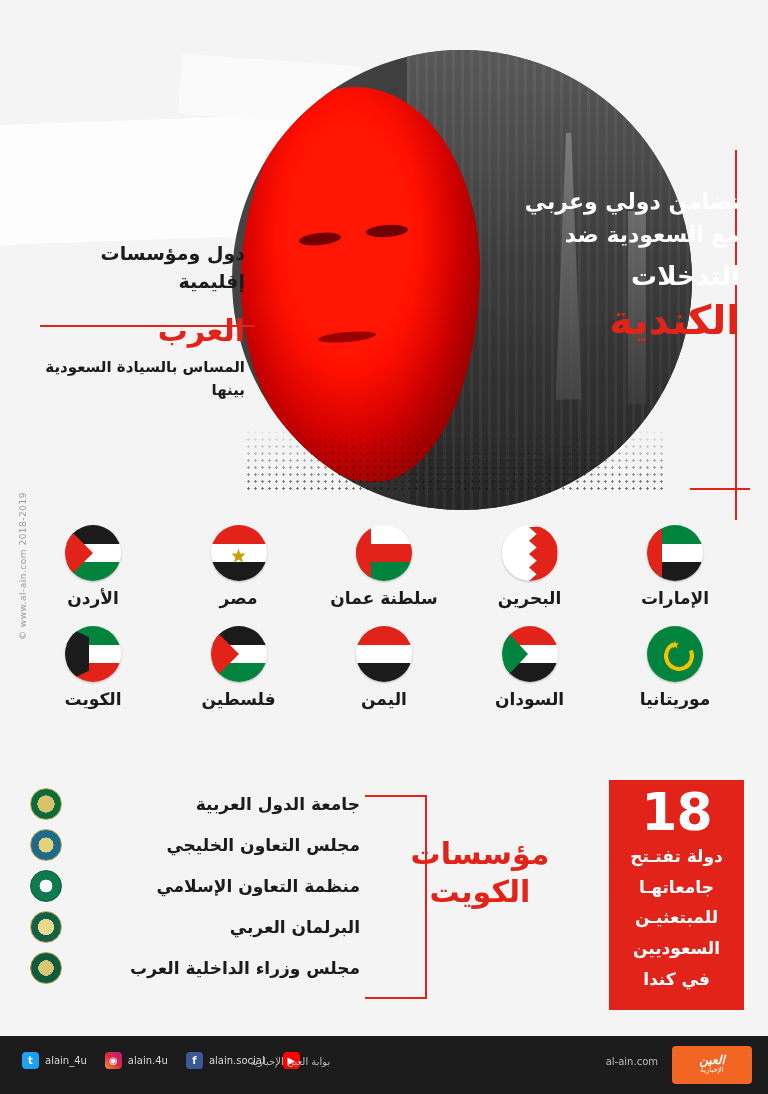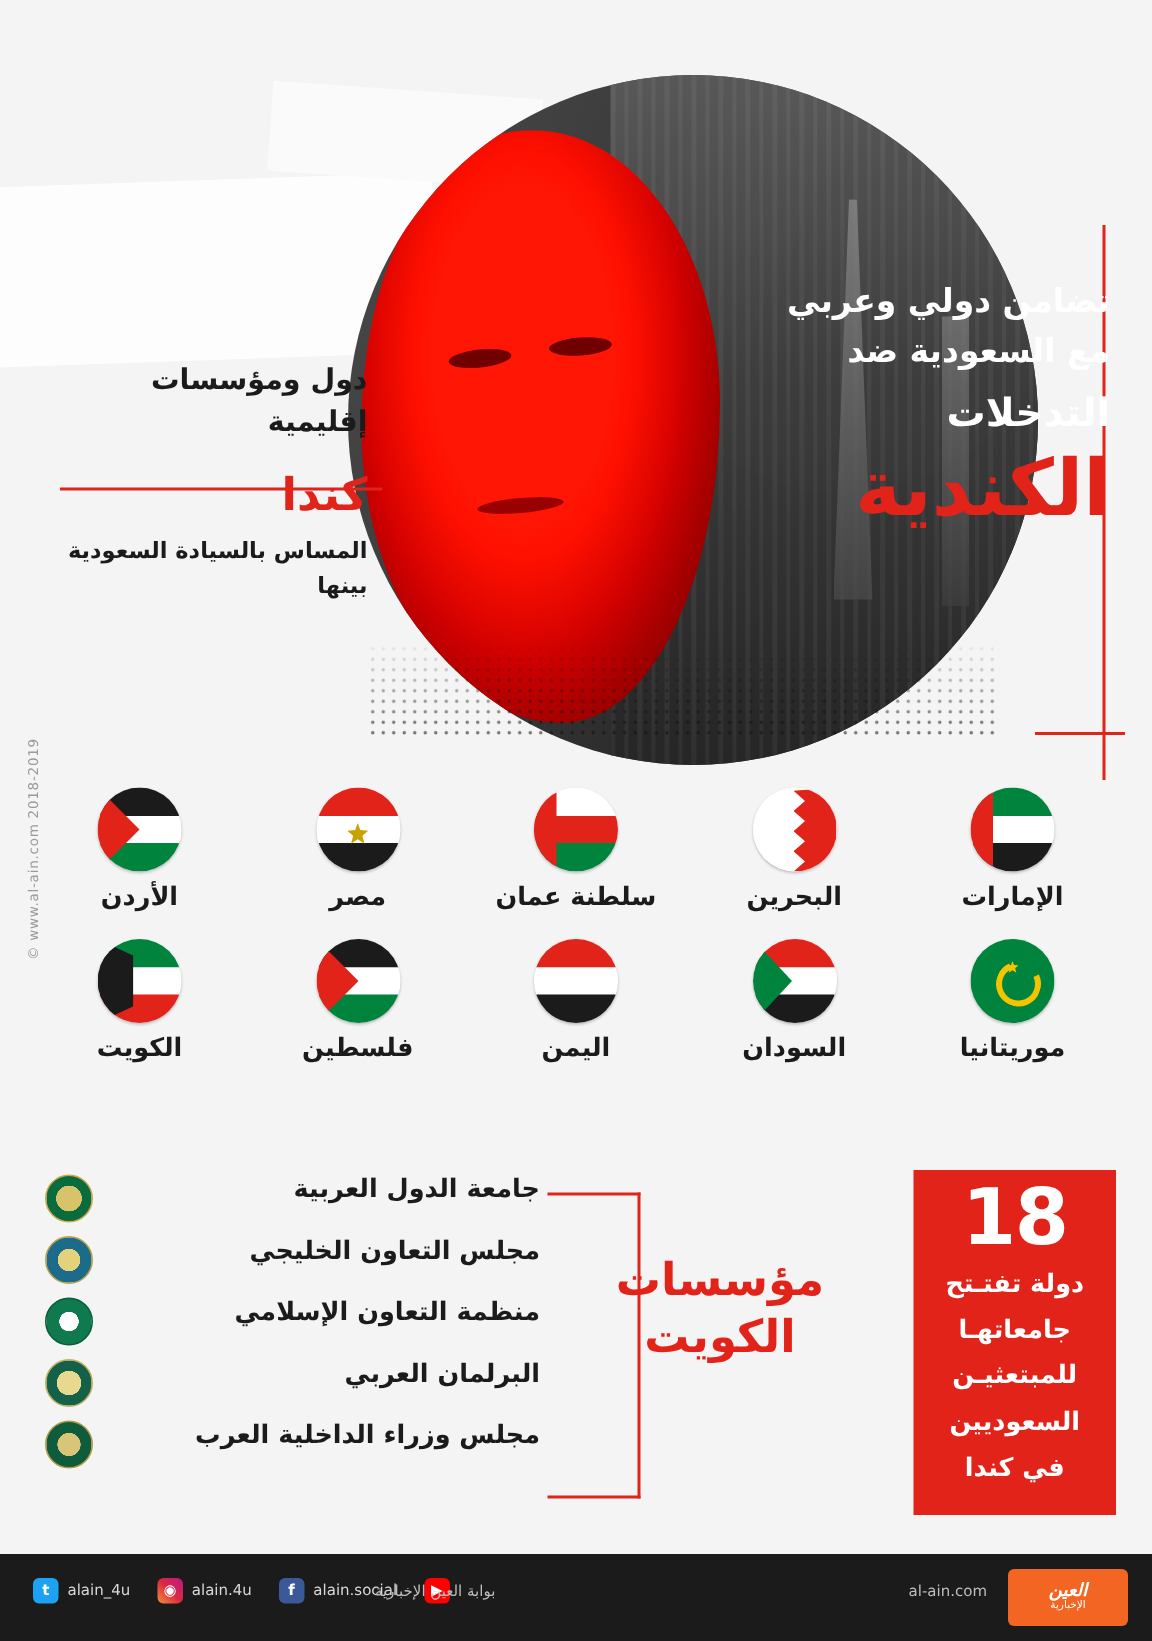--- a/index.html
+++ b/index.html
@@ -66,21 +66,21 @@
   .frame-h{position:absolute;top:488px;left:690px;width:60px;height:2px;background:#e2231a;}
   .frame-h2{position:absolute;top:325px;left:40px;width:215px;height:2px;background:#e2231a;}
 
   .hero-title{
     position:absolute;right:28px;top:185px;width:420px;text-align:right;direction:rtl;
     color:#ffffff;font-weight:bold;line-height:1.5;
   }
   .hero-title .l1{font-size:22px;display:block;}
   .hero-title .l2{font-size:22px;display:block;}
   .hero-title .l3{font-size:26px;display:block;margin-top:6px;}
-  .hero-title .l4{font-size:52px;display:block;color:#e2231a;margin-top:2px;line-height:1.1;}
+  .hero-title .l4{font-size:40px;display:block;color:#e2231a;margin-top:2px;line-height:1.1;}
 
   .left-block{position:absolute;left:30px;top:240px;width:215px;text-align:right;direction:rtl;}
   .left-block .t1{font-size:19px;font-weight:bold;color:#1b1b1b;line-height:1.45;}
   .left-block .reject{font-size:30px;font-weight:bold;color:#e2231a;margin-top:18px;}
   .left-block .t2{font-size:15px;font-weight:bold;color:#1b1b1b;line-height:1.5;margin-top:8px;}
 
   .watermark{
     position:absolute;left:18px;top:640px;transform:rotate(-90deg);transform-origin:left top;
     font-size:9px;color:#9a9a9a;letter-spacing:.5px;white-space:nowrap;
   }
@@ -101,21 +101,21 @@
     text-align:center;direction:rtl;padding-top:6px;box-sizing:border-box;
   }
   .red-box .num{font-size:52px;font-weight:bold;line-height:1;letter-spacing:-1px;}
   .red-box .rl{font-size:17px;font-weight:bold;line-height:1.45;margin-top:6px;}
 
   .inst-title{position:absolute;left:400px;top:60px;width:160px;text-align:center;direction:rtl;
     color:#e2231a;font-size:30px;font-weight:bold;line-height:1.25;}
   .bracket{position:absolute;left:365px;top:20px;width:60px;height:200px;
     border-top:2px solid #e2231a;border-right:2px solid #e2231a;border-bottom:2px solid #e2231a;}
   .inst-list{position:absolute;left:30px;top:8px;width:330px;direction:rtl;}
-  .inst-item{display:flex;flex-direction:row-reverse;justify-content:flex-start;height:41px;}
+  .inst-item{display:flex;flex-direction:row-reverse;align-items:center;justify-content:flex-start;height:41px;}
   .inst-item .ilabel{font-size:17px;font-weight:bold;color:#1b1b1b;margin-right:0;margin-left:10px;text-align:right;flex:1;}
   .ilogo{width:30px;height:30px;border-radius:50%;flex:0 0 30px;display:block;}
 
   
   .footer{position:absolute;left:0;bottom:0;width:768px;height:58px;background:#1b1b1b;color:#cfcfcf;}
   .social{position:absolute;left:22px;top:16px;display:flex;gap:18px;align-items:center;}
   .social .it{display:flex;align-items:center;gap:6px;font-size:10px;color:#d8d8d8;}
   .sicon{width:17px;height:17px;border-radius:4px;display:inline-block;background:#3a3a3a;position:relative;}
   .sicon.tw{background:#1da1f2;}
   .sicon.ig{background:linear-gradient(45deg,#f09433,#dc2743,#bc1888);}
@@ -157,21 +157,21 @@
 
     <div class="hero-title">
       <span class="l1">تضامن دولي وعربي</span>
       <span class="l2">مع السعودية ضد</span>
       <span class="l3">التدخلات</span>
       <span class="l4">الكندية</span>
     </div>
 
     <div class="left-block">
       <div class="t1">دول ومؤسسات إقليمية</div>
-      <div class="reject">كندا</div>
+      <div class="reject">العرب</div>
       <div class="t2">المساس بالسيادة السعودية بينها</div>
     </div>
   </div>
 
   <div class="watermark">© www.al-ain.com 2018-2019</div>
 
   <div class="flags">
 
     <div class="flag-row">
 

